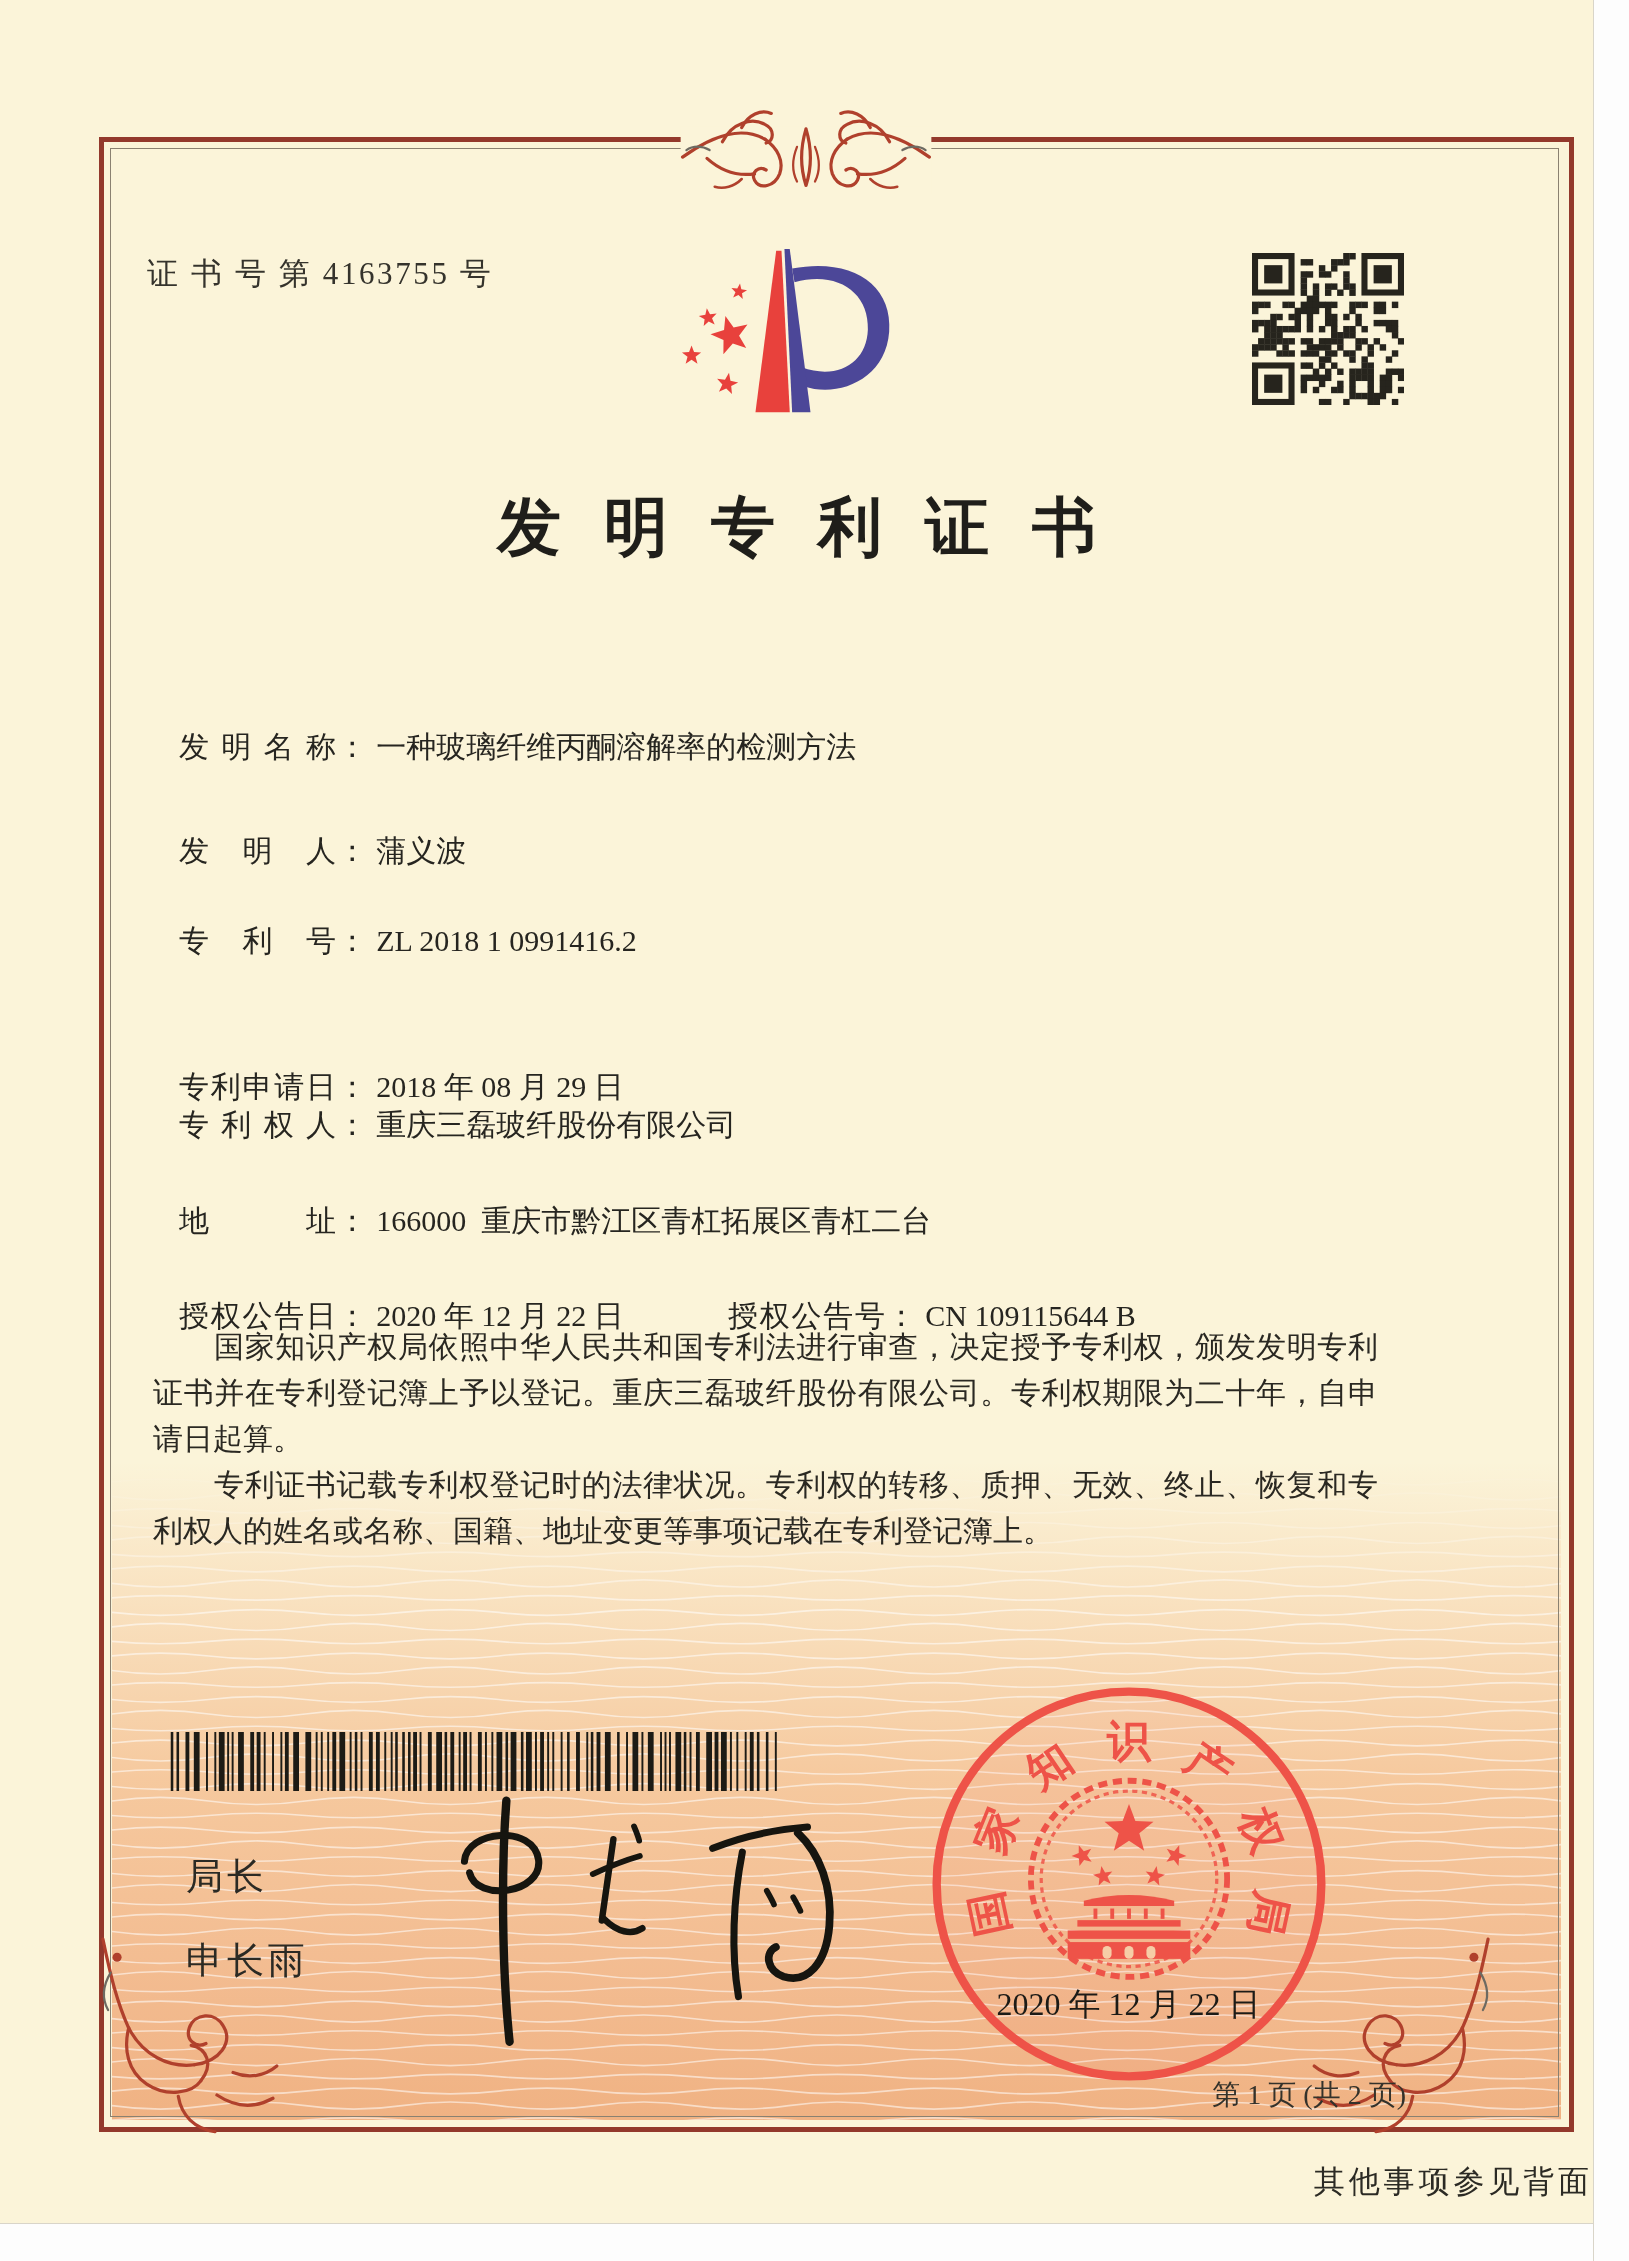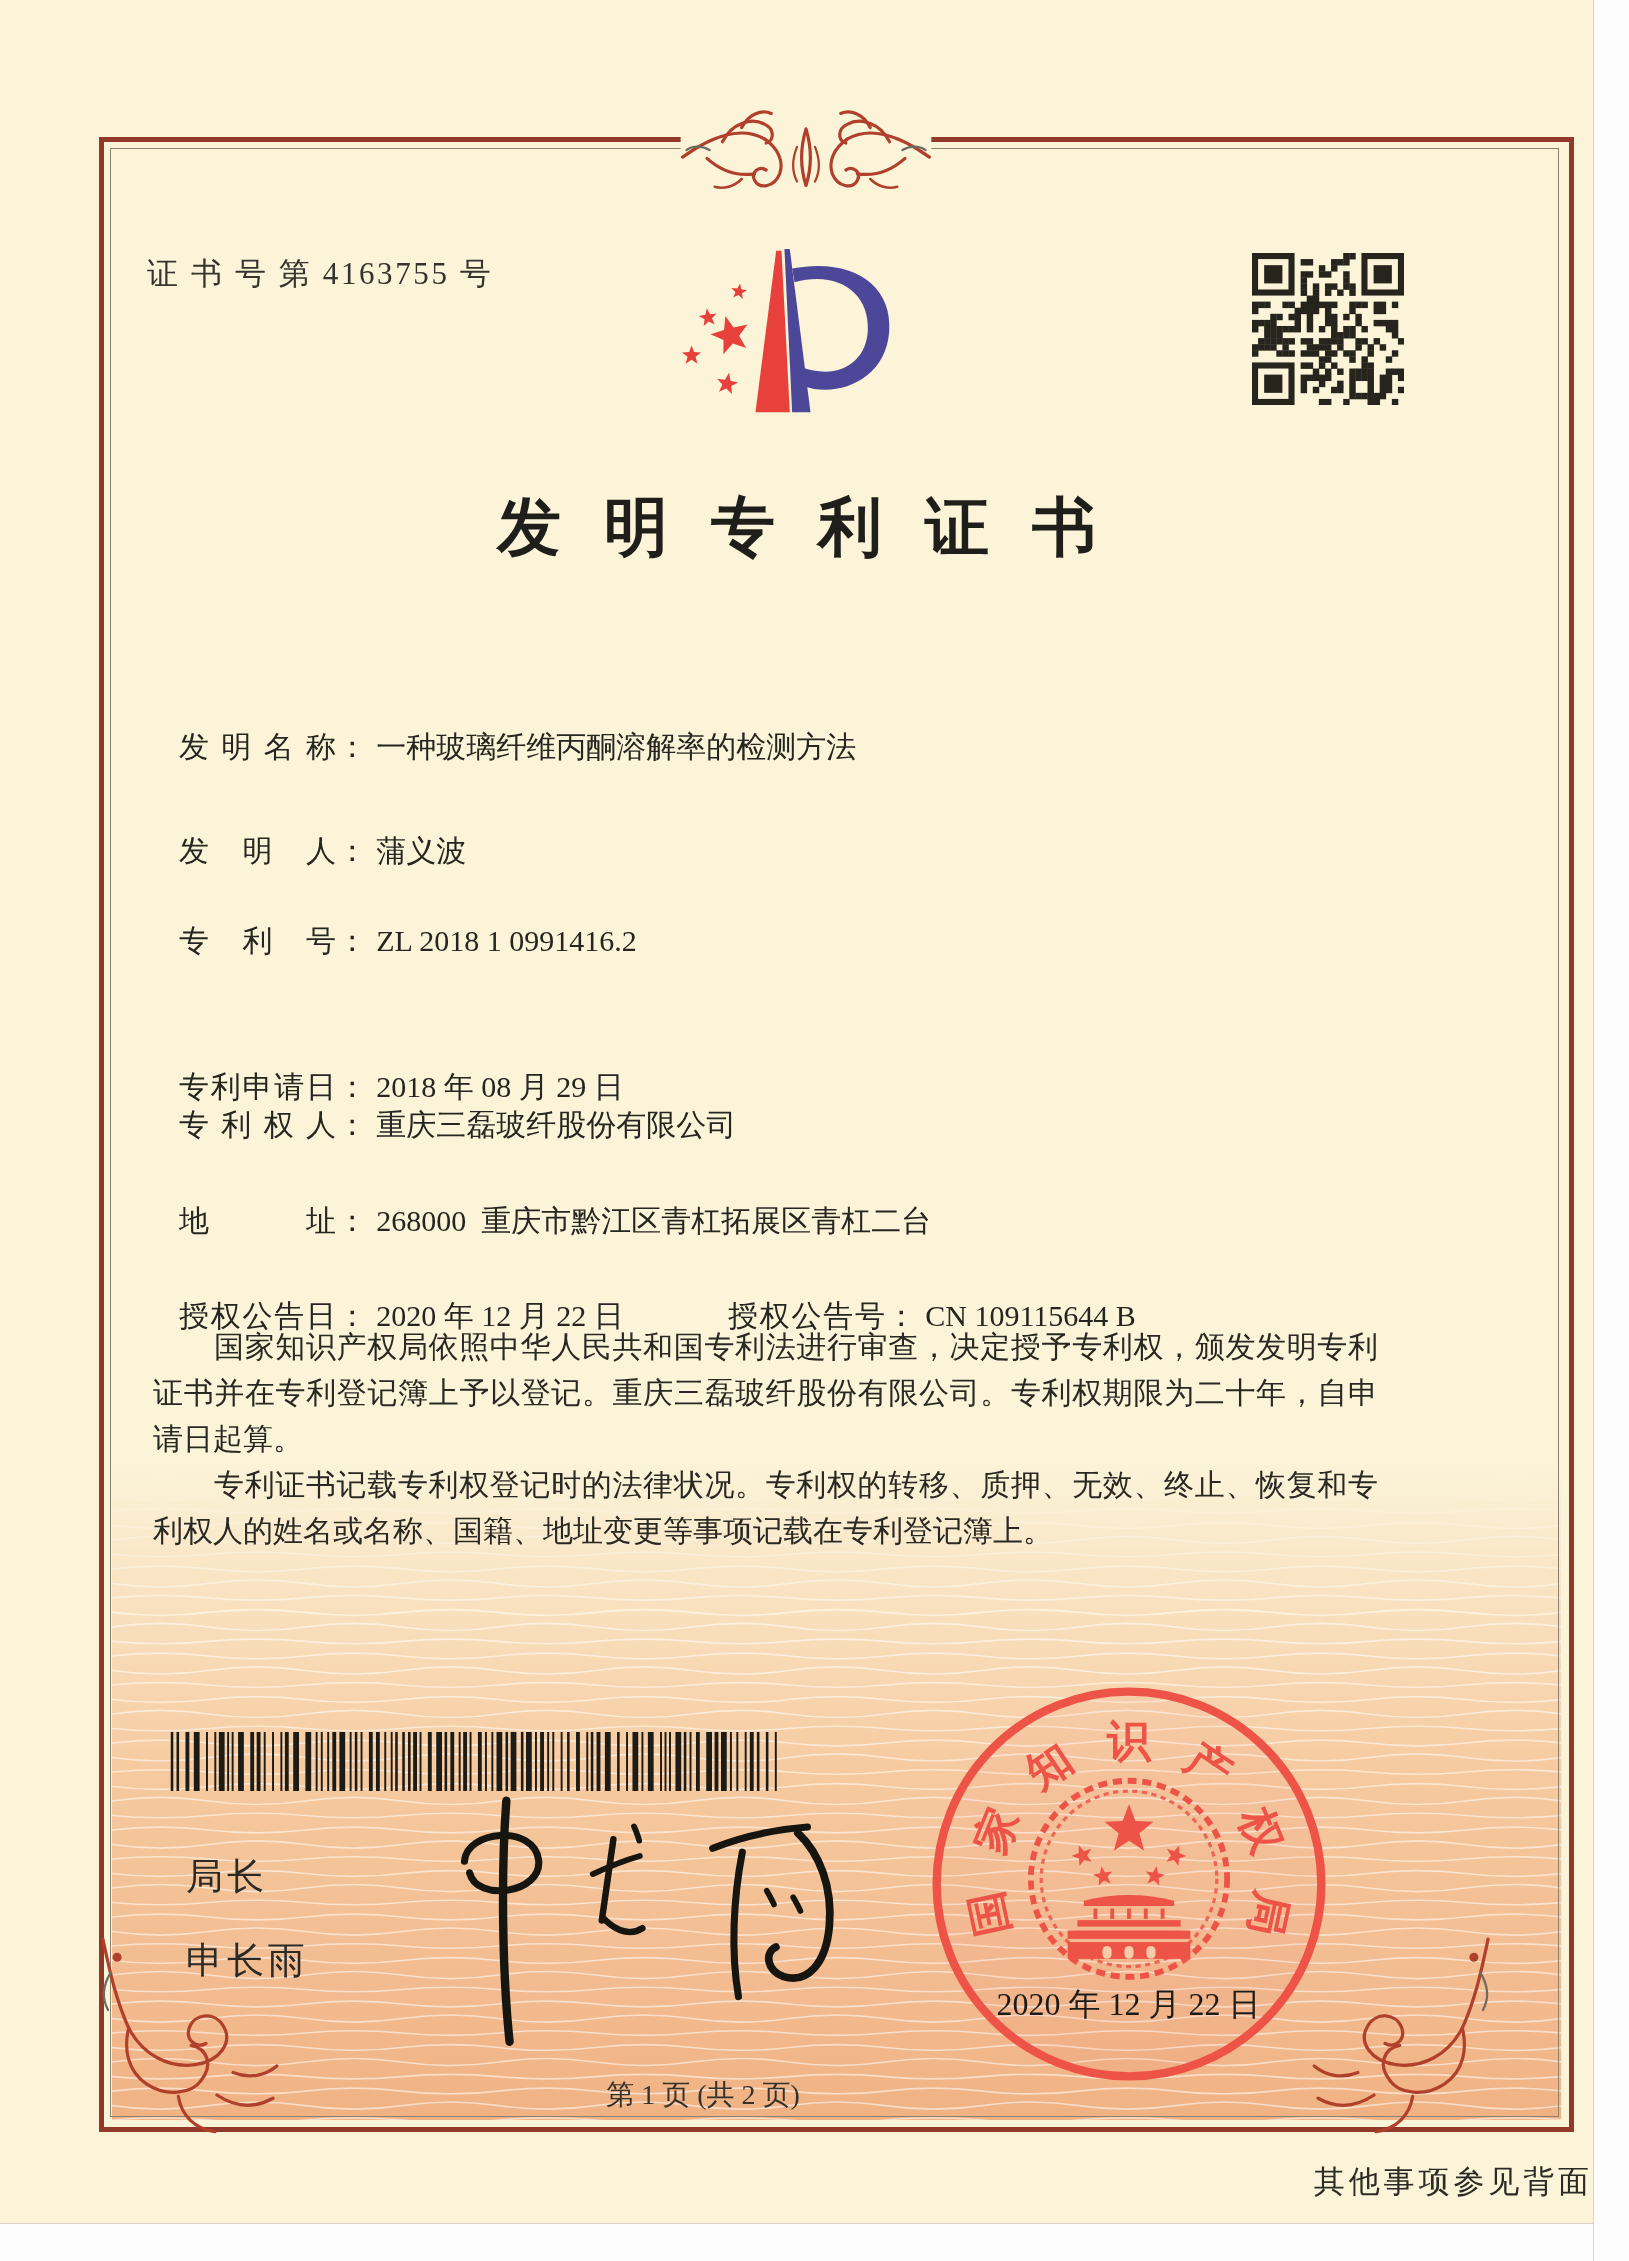--- a/index.html
+++ b/index.html
@@ -44,21 +44,21 @@
 
   .barcode{position:absolute;left:169px;top:1732px;}
   .signer-title{position:absolute;left:186px;top:1852px;font-size:37px;color:#2b2a24;letter-spacing:3.9px;}
   .signer-name{position:absolute;left:186px;top:1936px;font-size:37px;color:#2b2a24;letter-spacing:3.9px;}
   .signature{position:absolute;left:380px;top:1763px;}
 
   .seal{position:absolute;left:916px;top:1671px;}
   .seal-date{position:absolute;left:935px;top:1983px;width:387px;text-align:center;
              font-size:32px;color:#1c1b17;white-space:pre;}
 
-  .page-no{position:absolute;left:0;top:2076px;width:1406px;text-align:center;
+  .page-no{position:absolute;left:0;top:2076px;width:1406px;text-align:right;
            font-size:28px;color:#34322b;}
   .back-note{position:absolute;left:0;top:2161px;width:1593px;text-align:right;
            font-size:31px;color:#2b2a24;letter-spacing:3.9px;}
 
   .ornament{position:absolute;}
   .orn-top{left:645px;top:89px;}
   .orn-bl{left:72px;top:1934px;}
   .orn-br{left:1300px;top:1934px;}
 </style>
 </head>
@@ -418,21 +418,21 @@
   <div class="row r2">
     <span class="lab">专利号</span><span class="colon">：</span><span class="val">ZL 2018 1 0991416.2</span>
   </div>
   <div class="row r3">
     <span class="lab">专利申请日</span><span class="colon">：</span><span class="val">2018 年 08 月 29 日</span>
   </div>
   <div class="row r4">
     <span class="lab">专利权人</span><span class="colon">：</span><span class="val">重庆三磊玻纤股份有限公司</span>
   </div>
   <div class="row r5">
-    <span class="lab">地址</span><span class="colon">：</span><span class="val">268000  重庆市黔江区青杠拓展区青杠二台</span>
+    <span class="lab">地址</span><span class="colon">：</span><span class="val">166000  重庆市黔江区青杠拓展区青杠二台</span>
   </div>
 
   <div class="row rgrant">
     <span class="lab">授权公告日</span><span class="colon">：</span><span class="val">2020 年 12 月 22 日</span>
     <span class="grant-right">
       <span class="lab">授权公告号</span><span class="colon">：</span><span class="val">CN 109115644 B</span>
     </span>
   </div>
 
   <div class="bodytext">

